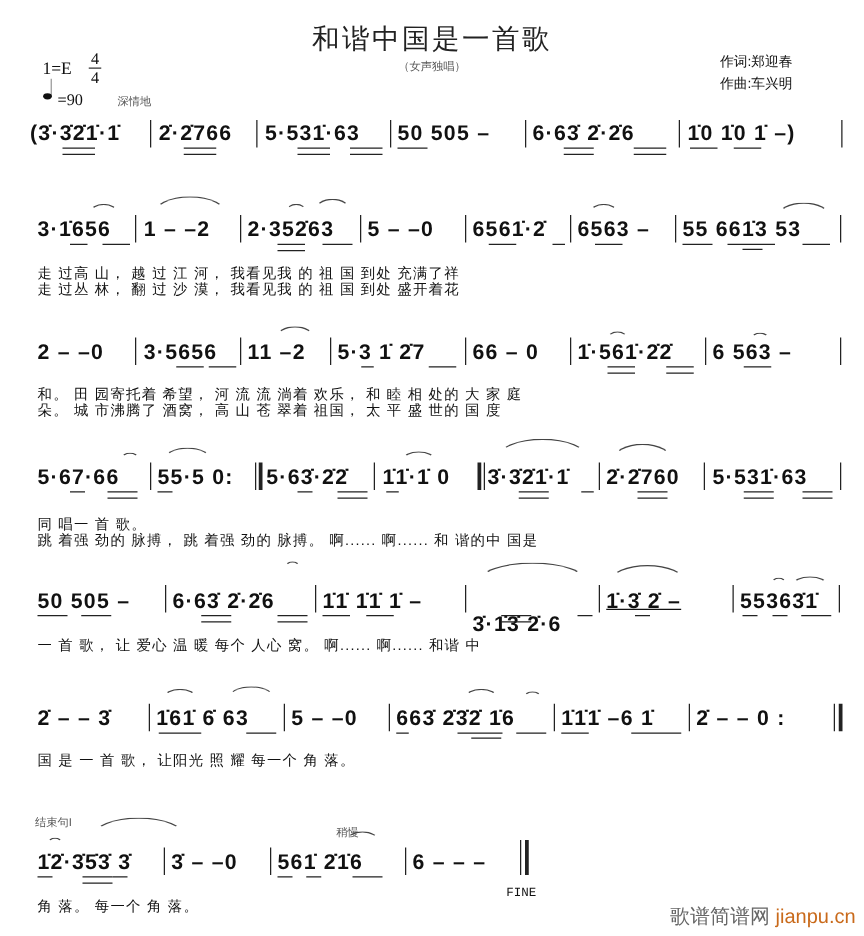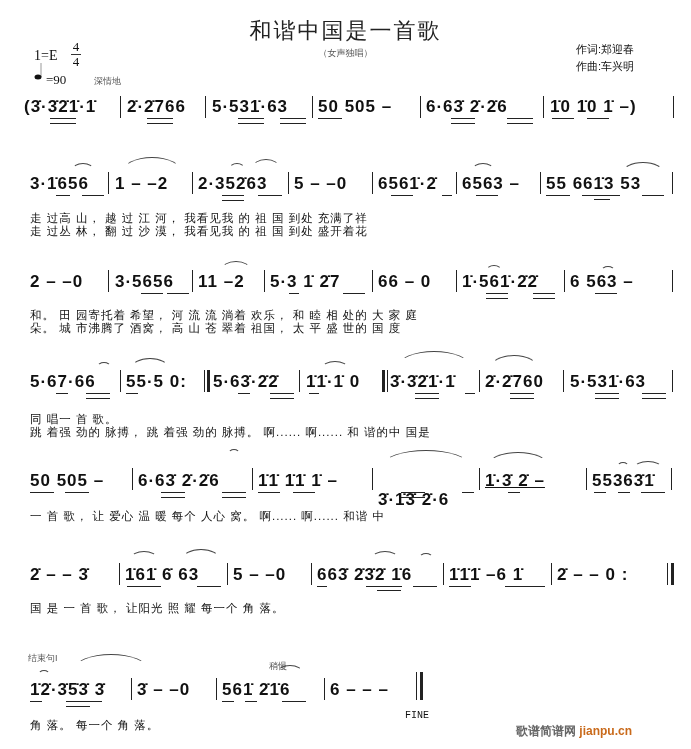--- a/index.html
+++ b/index.html
@@ -13,21 +13,21 @@
   .tempo { left:36px; top:72px; font-family:"Liberation Serif", serif; font-size:13px; }
   .expr { font-size:9px; color:#555; }
   .credit { left:576px; font-size:11px; color:#111; }
   .row-notes { font-family:"Liberation Sans", sans-serif; font-weight:bold; font-size:17px; letter-spacing:1px; color:#111; }
   .bar-line { position:absolute; width:1px; background:#222; }
   .lyric { font-size:11.5px; letter-spacing:1px; color:#111; }
   .slur { position:absolute; border:1px solid #444; border-bottom:none; border-left-color:transparent; border-right-color:transparent; border-radius:50% 50% 0 0 / 100% 100% 0 0; }
   .under { position:absolute; height:1px; background:#222; }
   .dbl { position:absolute; height:4px; border-top:1px solid #222; border-bottom:1px solid #222; }
   .fine { font-family:"Liberation Mono", monospace; font-size:10px; }
-  .watermark { left:516px; top:723px; font-size:12px; color:#666;font-weight:bold; }
+  .watermark { left:536px; top:723px; font-size:16px; color:#666; }
   .watermark .url { color:#c96a1b; }
   .final-bar { position:absolute; width:3px; background:#222; }
 </style>
 </head>
 <body>
 
 <div class="abs title">和谐中国是一首歌</div>
 <div class="abs subtitle">（女声独唱）</div>
 
 <div class="abs key">1=E</div>

